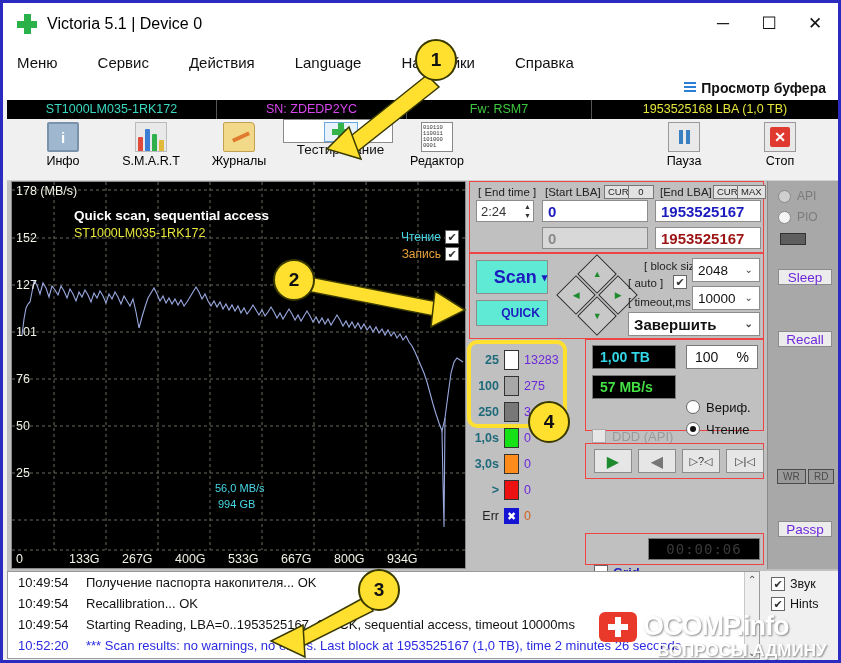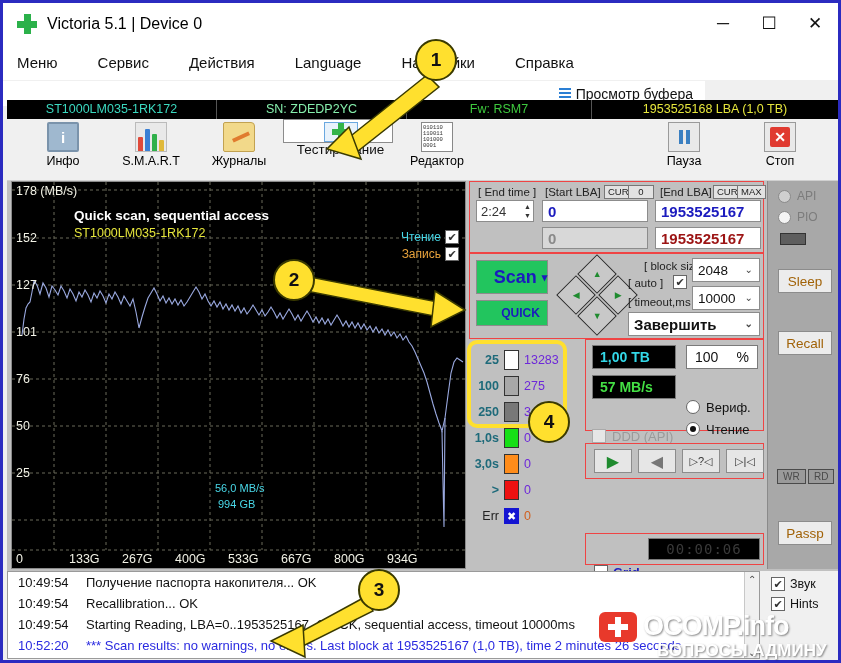--- a/index.html
+++ b/index.html
@@ -40,38 +40,38 @@
   }
   
   .menubar {
     position:absolute; left:0; top:41px; width:835px; height:36px;
     background:#ffffff; display:flex; align-items:center;
   }
   .menu-item { font-size:15px; color:#111; padding:0 20px; }
   .menu-item:first-child { padding-left:14px; }
   
   .bufferrow {
-    position:absolute; left:0; top:78px; width:702px; height:25px;
-    background:#ffffff; display:flex; align-items:center; justify-content:flex-end;
+    position:absolute; left:0; top:72px; width:835px; height:25px;
+    background:#ffffff; display:flex; align-items:center; justify-content:flex-end;font-weight:bold;
   }
   .buffer-link { font-size:14px; color:#111; display:flex; align-items:center; margin-right:12px; }
   .buf-icon {
     display:inline-block; width:12px; height:12px; margin-right:5px;
     background: repeating-linear-gradient(to bottom,#2b7fd4 0 2px, transparent 2px 4px);
   }
   
   .devbar {
     position:absolute; left:4px; top:97px; width:831px; height:19px;
     background:#000; display:flex; align-items:center;
     font-size:12.5px;
   }
   .devcell { text-align:center; border-right:1px solid #555; height:19px; line-height:19px; }
   .devcell:last-child { border-right:none; }
   .dc1 { width:210px; color:#3bd9c0; }
-  .dc2 { width:190px; color:#86efac; }
+  .dc2 { width:190px; color:#d946ef; }
   .dc3 { width:185px; color:#3ec93e; }
   .dc4 { width:246px; color:#e6e63c; }
   
   .toolbar {
     position:absolute; left:4px; top:116px; width:831px; height:62px;
     background:#f0f0f0; border-bottom:1px solid #d0d0d0;
     display:flex; align-items:flex-start;
   }
   .tbtn {
     width:88px; height:60px; display:flex; flex-direction:column;
@@ -145,21 +145,21 @@
   }
   .fld.blue { color:#1b1bbe; }
   .fld.red  { color:#9c1414; }
   .fld.grey { background:#d8d8d8; color:#8a8a8a; }
   .tagbtn { border:1px solid #777; background:#e2e2e2; font-size:9.5px;
             padding:1px 3px; color:#222; line-height:10px; }
   .spin { background:#fff; border:1px solid #8c8c8c; height:22px; width:58px;
           display:flex; align-items:center; font-size:13px; color:#333; padding-left:4px; position:relative;}
   .spin .arrows { position:absolute; right:2px; top:1px; display:flex; flex-direction:column;
                   font-size:7px; line-height:9px; color:#333; }
-  .btnbox { background:#22c55e; border:1px solid #8c8c8c; display:flex;
+  .btnbox { background:#5eead4; border:1px solid #8c8c8c; display:flex;
             align-items:center; justify-content:center;padding-left:17px; }
   .scanbtn { font-size:18px; font-weight:bold; color:#1b1bbe; }
   .quickbtn { font-size:12px; font-weight:bold; color:#1b1bbe; }
   .sel {
     background:#fff; border:1px solid #8c8c8c; height:24px;
     display:flex; align-items:center; padding-left:5px; font-size:13.5px; color:#111;
     position:relative;
   }
   .sel .chev { position:absolute; right:6px; top:5px; font-size:10px; color:#444; }
   .sel.big { font-size:15px; font-weight:bold; }
@@ -192,23 +192,23 @@
   .rrow.dim { color:#9a9a9a; }
   .navb { width:38px; height:24px; background:#e6e6e6; border:1px solid #8c8c8c;
           display:flex; align-items:center; justify-content:center; }
   .clock { background:#000; border:1px solid #7a7a7a; height:22px; width:112px;
            display:flex; align-items:center; justify-content:center;
            font-family:"DejaVu Sans Mono", monospace; font-size:14px;
            letter-spacing:1px; color:#3a3a3a; }
   
   .farright { position:absolute; left:760px; top:0px; width:71px; height:388px; background:#a8a8a8;
               border-left:1px solid #8a8a8a; }
-  .fr-btn { background:#ececec; border:1px solid #8c8c8c; height:24px;
+  .fr-btn { background:#ececec; border:1px solid #8c8c8c; height:16px;
             display:flex; align-items:center; justify-content:center;
-            font-size:13.5px; color:#a16207; }
+            font-size:13.5px; color:#6d28d9; }
   .fr-rrow { display:flex; align-items:center; gap:6px; font-size:12px; color:#7c7c7c; }
   .fr-radio { width:13px; height:13px; border-radius:50%; background:#cfcfcf;
               border:1px solid #8a8a8a; display:inline-block; }
   .fr-radio.white { background:#f4f4f4; }
   .wrrd { background:#9a9a9a; border:1px solid #4a4a4a; font-size:10px; color:#4a4a4a;
           padding:1px 5px; }
   
   .log { position:absolute; left:4px; top:568px; width:753px; height:88px;
          background:#fff; border:1px solid #9a9a9a; overflow:hidden; }
   .logrow { display:flex; font-size:13px; height:21px; align-items:center; padding-left:10px; }

